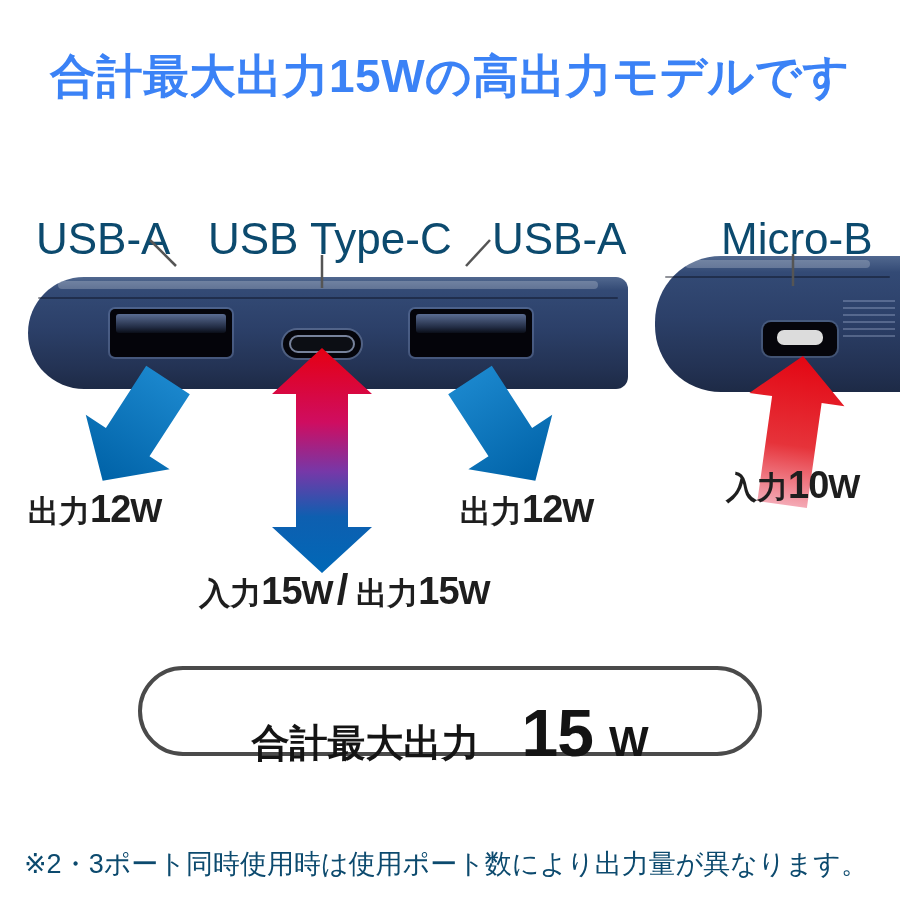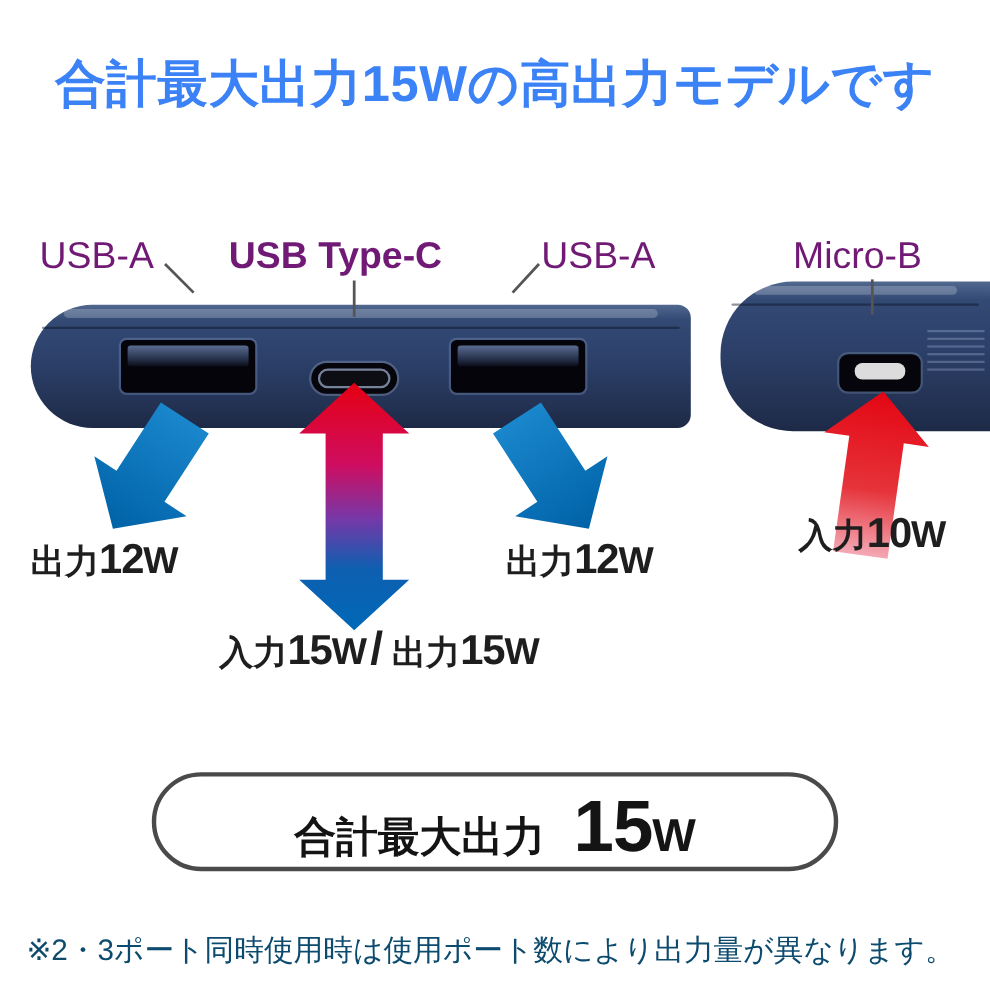--- a/index.html
+++ b/index.html
@@ -5,24 +5,24 @@
   html,body{margin:0;padding:0;background:#fff;}
   .canvas{
     position:relative;width:900px;height:900px;background:#ffffff;overflow:hidden;
     font-family:"Liberation Sans","DejaVu Sans",sans-serif;color:#1c1c1c;
   }
   .heading{
     position:absolute;top:46px;left:0;width:900px;text-align:center;
     font-size:46px;font-weight:800;color:#3b82f6;letter-spacing:0.5px;
   }
   .port-label{
-    position:absolute;font-size:34px;font-weight:500;color:#701a75;white-space:nowrap;
+    position:absolute;font-size:44px;font-weight:500;color:#0c4a6e;white-space:nowrap;
   }
   .lbl-1{left:36px;top:214px;}
-  .lbl-2{left:208px;top:214px;font-weight:bold;}
+  .lbl-2{left:208px;top:214px;}
   .lbl-3{left:492px;top:214px;}
   .lbl-4{left:721px;top:214px;}
 
   .device-body{
     position:absolute;
     background:linear-gradient(180deg,#51688f 0%,#334a75 12%,#2c4069 45%,#233253 82%,#1d2a46 100%);
   }
   .body-left{left:28px;top:277px;width:600px;height:112px;border-radius:56px 12px 12px 56px;}
   .body-right{left:655px;top:256px;width:245px;height:136px;border-radius:66px 0 0 66px;}
   .body-sheen{position:absolute;top:4px;left:30px;right:30px;height:8px;border-radius:5px;
@@ -64,23 +64,23 @@
   .io-label{font-size:31px;font-weight:700;margin-top:41px;}
   .io-num{font-size:38px;font-weight:800;letter-spacing:-1px;}
   .io-unit{font-size:34px;font-weight:700;}
   .io-slash{font-size:42px;font-weight:700;margin:0 8px 0 3px;}
   .io-left{left:28px;top:488px;}
   .io-right{left:460px;top:488px;}
   .io-center{left:130px;top:566px;width:430px;text-align:center;}
   .io-micro{left:726px;top:464px;}
 
   .total-pill{
-    position:absolute;left:138px;top:702px;width:624px;height:90px;box-sizing:border-box;
+    position:absolute;left:138px;top:666px;width:624px;height:90px;box-sizing:border-box;
     border:4px solid #4a4a4a;border-radius:48px;background:#ffffff;
-    display:flex;align-items:baseline;justify-content:center;padding-top:6px;
+    display:flex;align-items:baseline;justify-content:center;padding-top:24px;gap:16px;
   }
   .total-label{font-size:38px;font-weight:800;color:#141414;margin-right:26px;line-height:78px;}
   .total-num{font-size:66px;font-weight:800;color:#141414;letter-spacing:-1px;line-height:78px;}
   .total-unit{font-size:42px;font-weight:800;color:#141414;line-height:78px;}
 
   .footnote{
     position:absolute;left:24px;top:846px;width:870px;font-size:27px;font-weight:500;color:#0c4a6e;
     white-space:nowrap;
   }
 </style>

